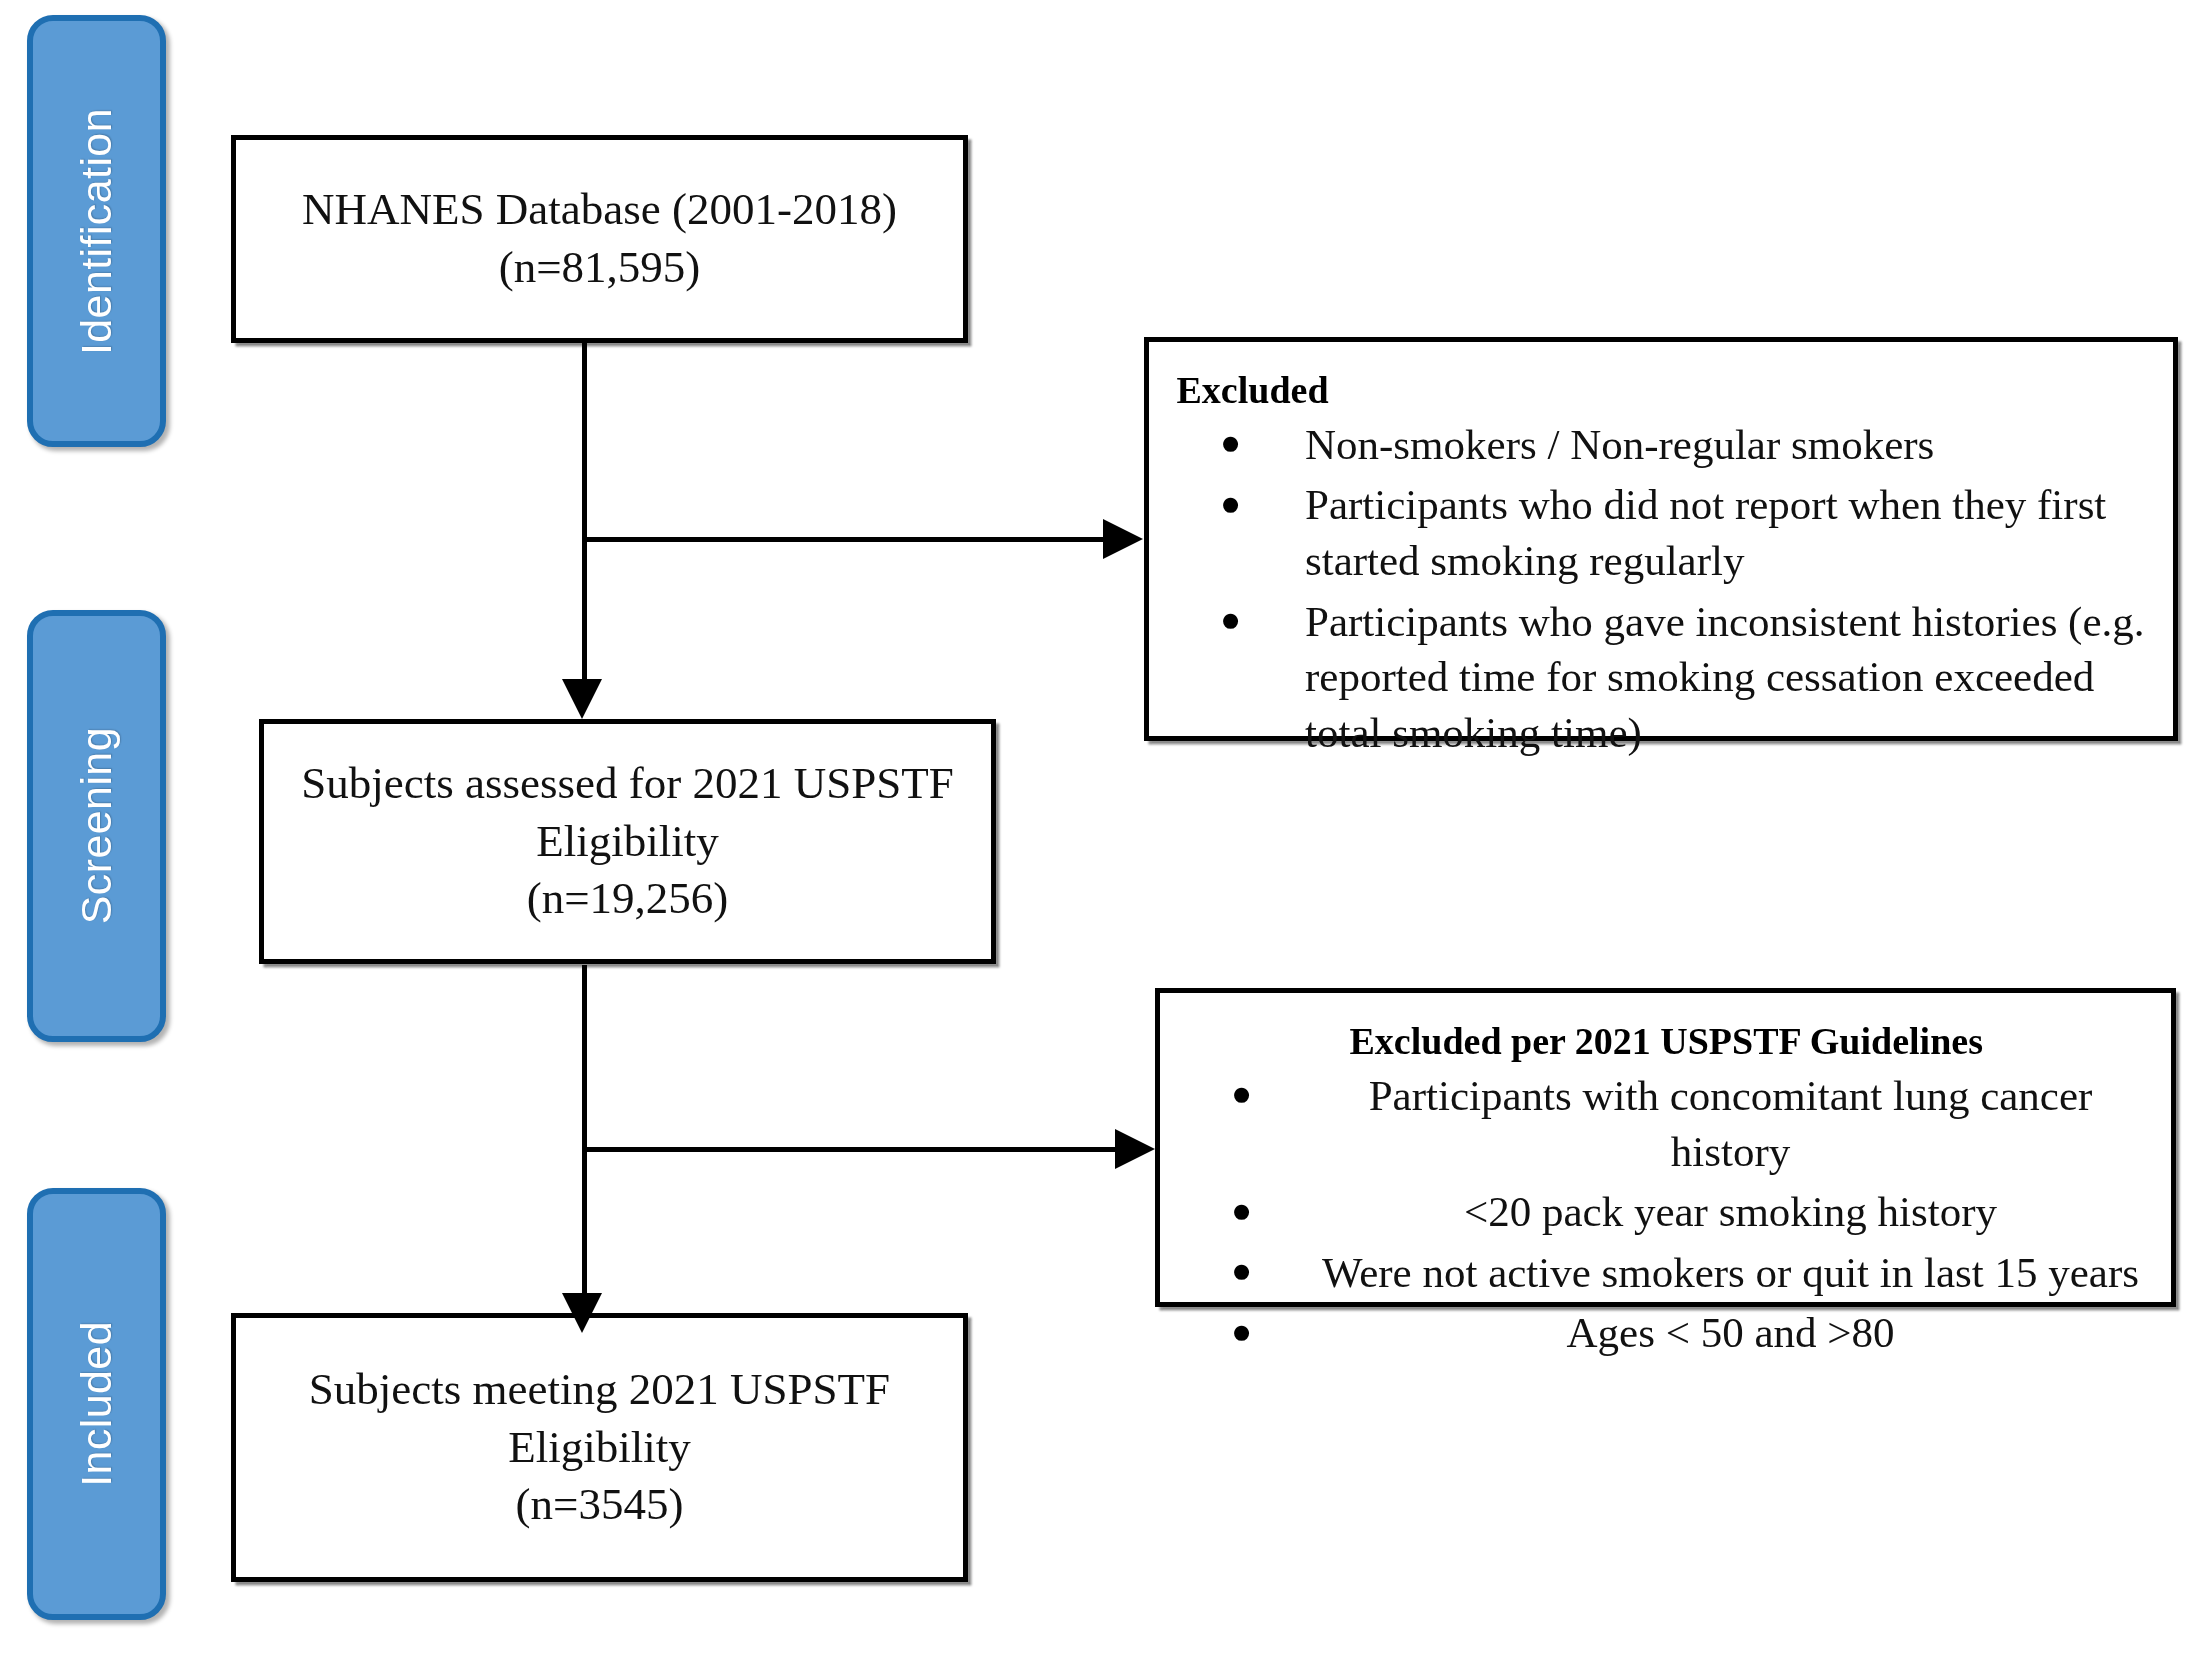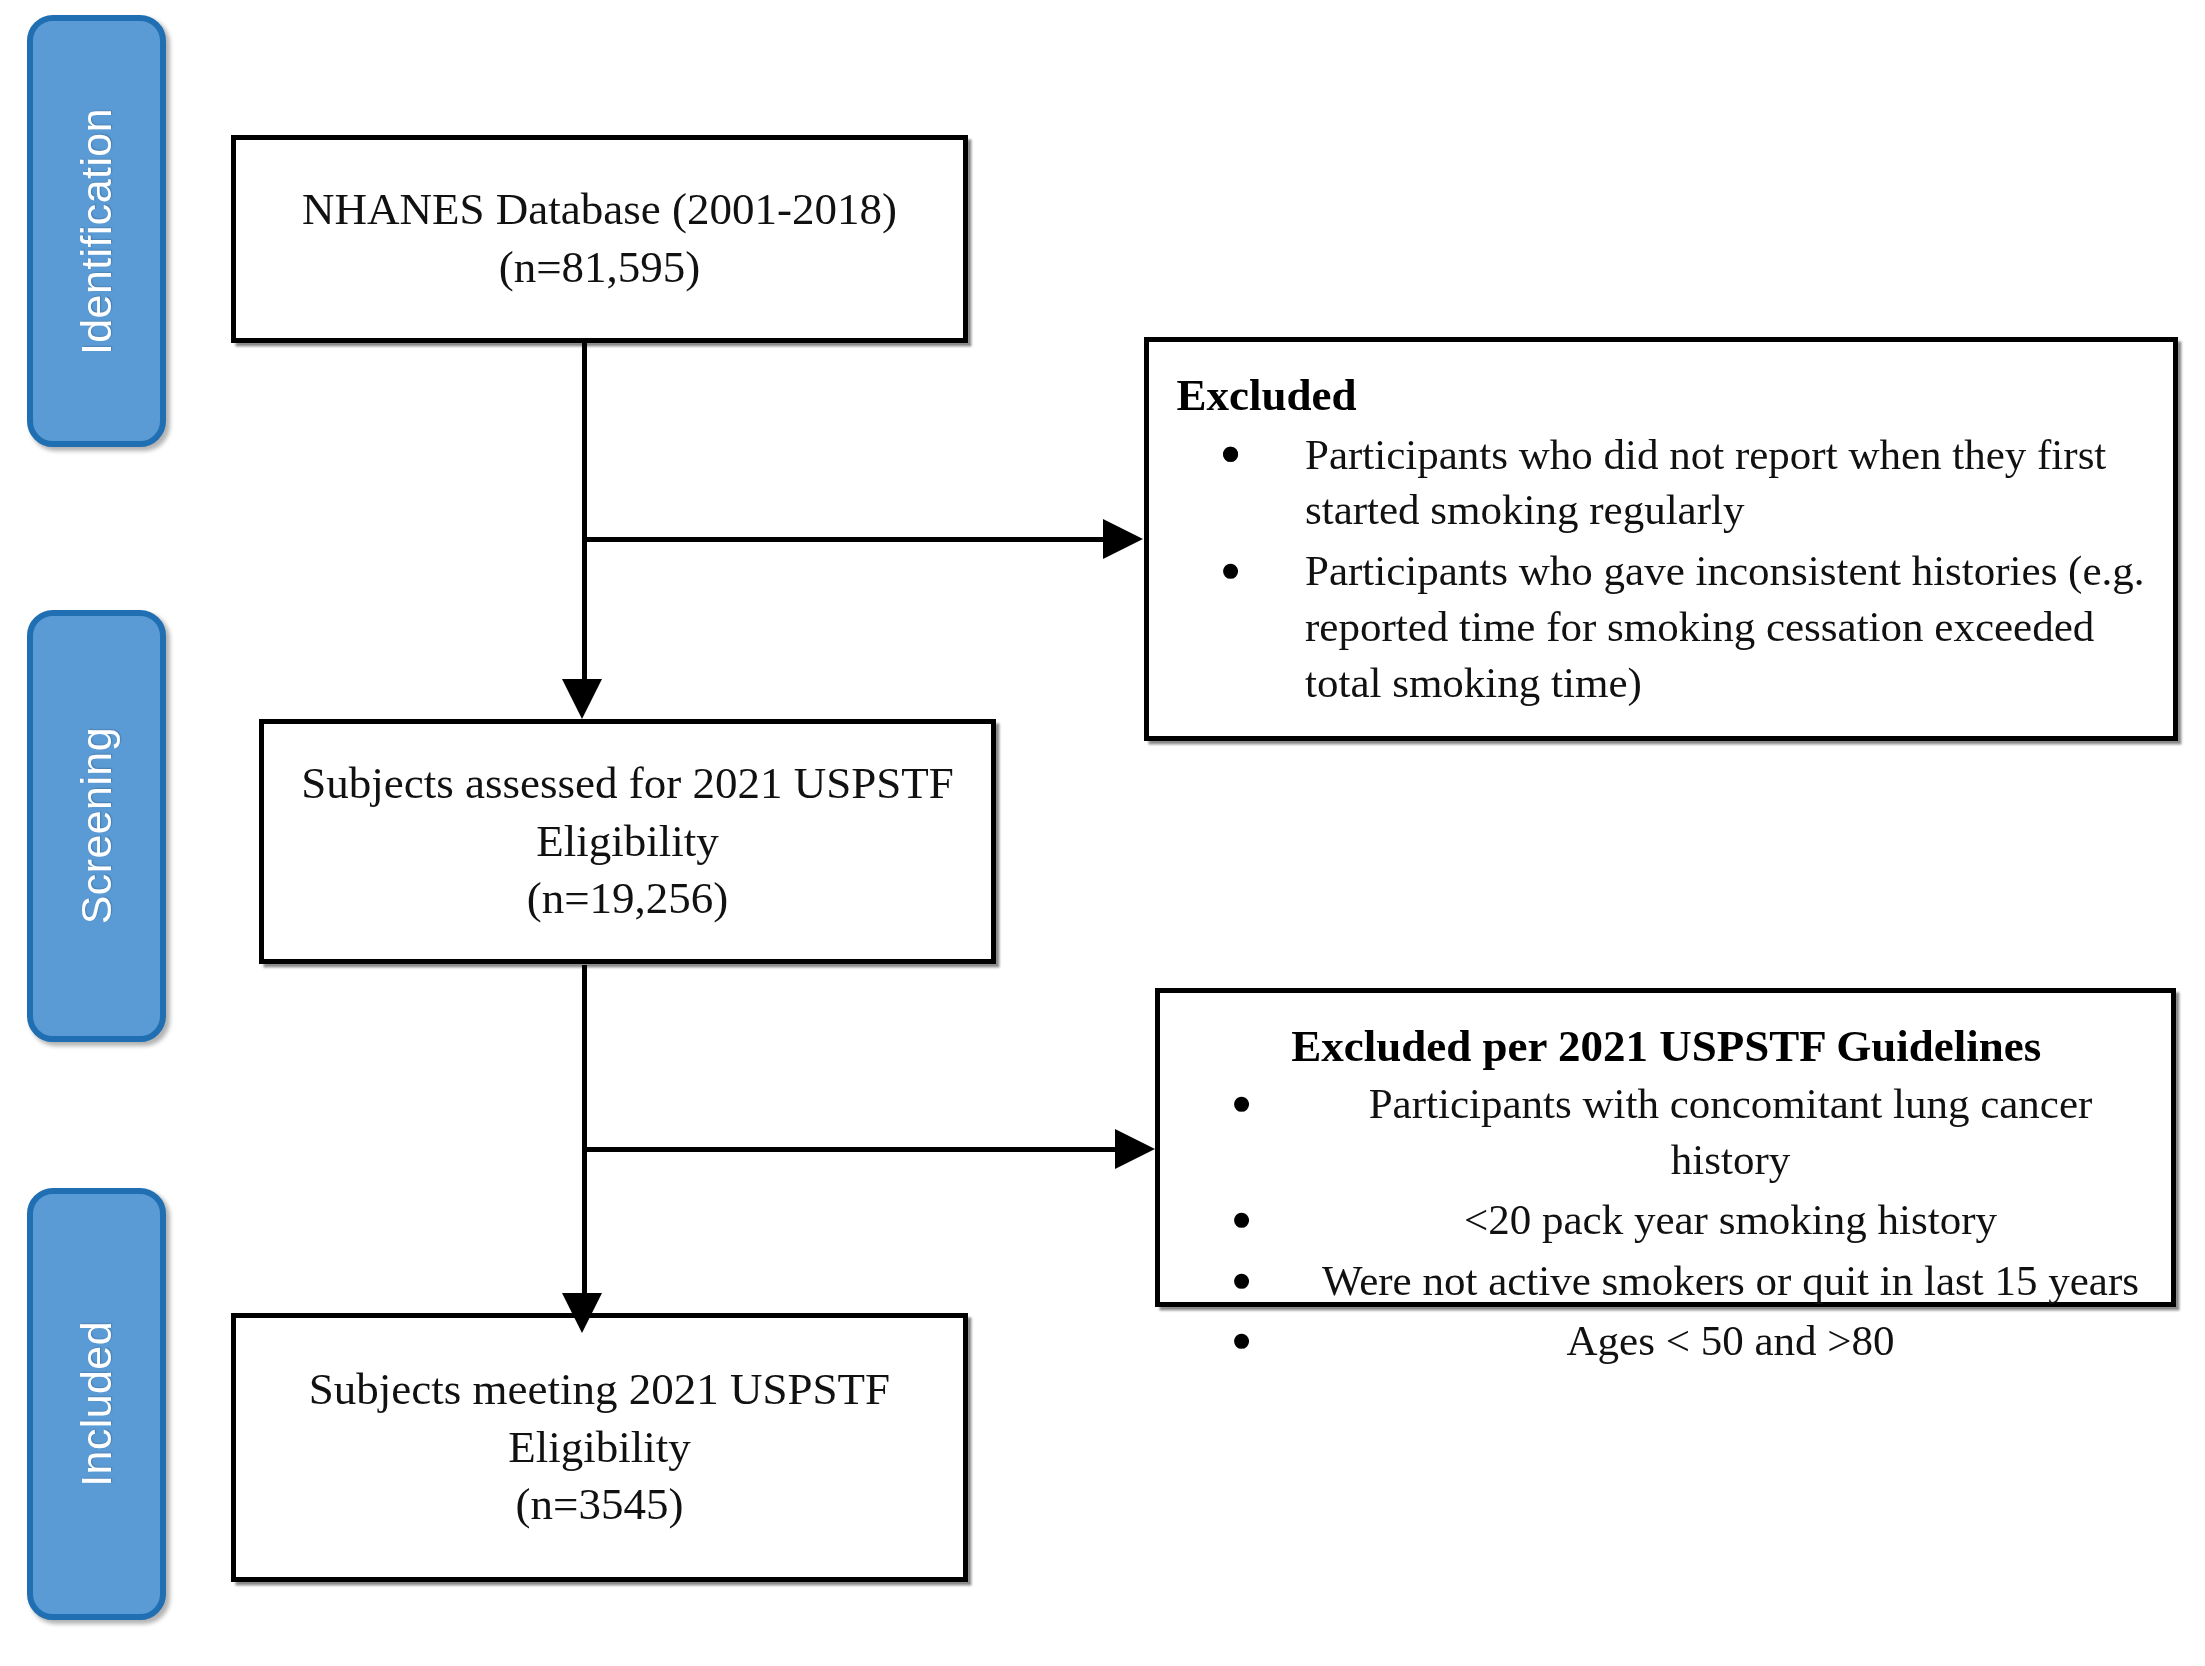--- a/index.html
+++ b/index.html
@@ -85,21 +85,21 @@
     box-sizing: border-box;
     background: #ffffff;
     border: 5.4px solid #000000;
     box-shadow: 3.9px 3.9px 2.3px rgba(0,0,0,0.45);
     padding: 26px 26px 23px 26px;
   }
   #box-excl-1 { left: 1144px; top: 337px;  width: 1034px; height: 404px; }
   #box-excl-2 { left: 1155px; top: 988px; width: 1021px; height: 319px; text-align: center; }
 
   .excl-title {
-    font-size: 45px;
+    font-size: 38px;
     font-weight: bold;
     color: #000000;
     line-height: 1.2;
     margin: 0 0 3.1px 1.5px;
   }
   .excl-list {
     list-style: none;
     margin: 0;
     padding: 0 0 0 45px;
   }
@@ -197,20 +197,21 @@
       <div class="flow-line">Eligibility</div>
       <div class="flow-line">(n=3545)</div>
     </div>
   </div>
 
   <div class="excl-box" id="box-excl-1">
     <div class="excl-title">Excluded</div>
     <ul class="excl-list">
       <li>
         <span class="bullet">●</span>
+        <span>Non-smokers / Non-regular smokers</span>
       </li>
       <li>
         <span class="bullet">●</span>
         <span>Participants who did not report when they first started smoking regularly</span>
       </li>
       <li>
         <span class="bullet">●</span>
         <span>Participants who gave inconsistent histories (e.g. reported time for smoking cessation exceeded total smoking time)</span>
       </li>
     </ul>

